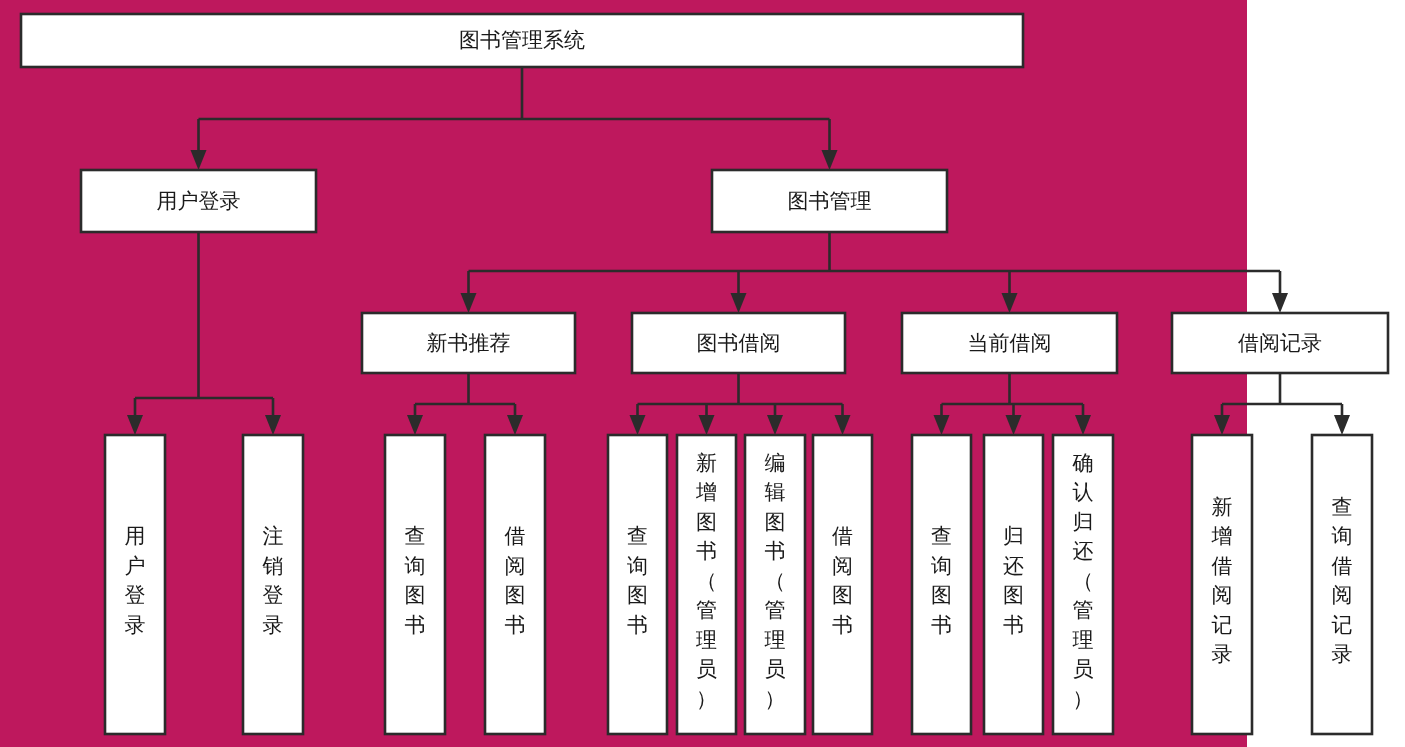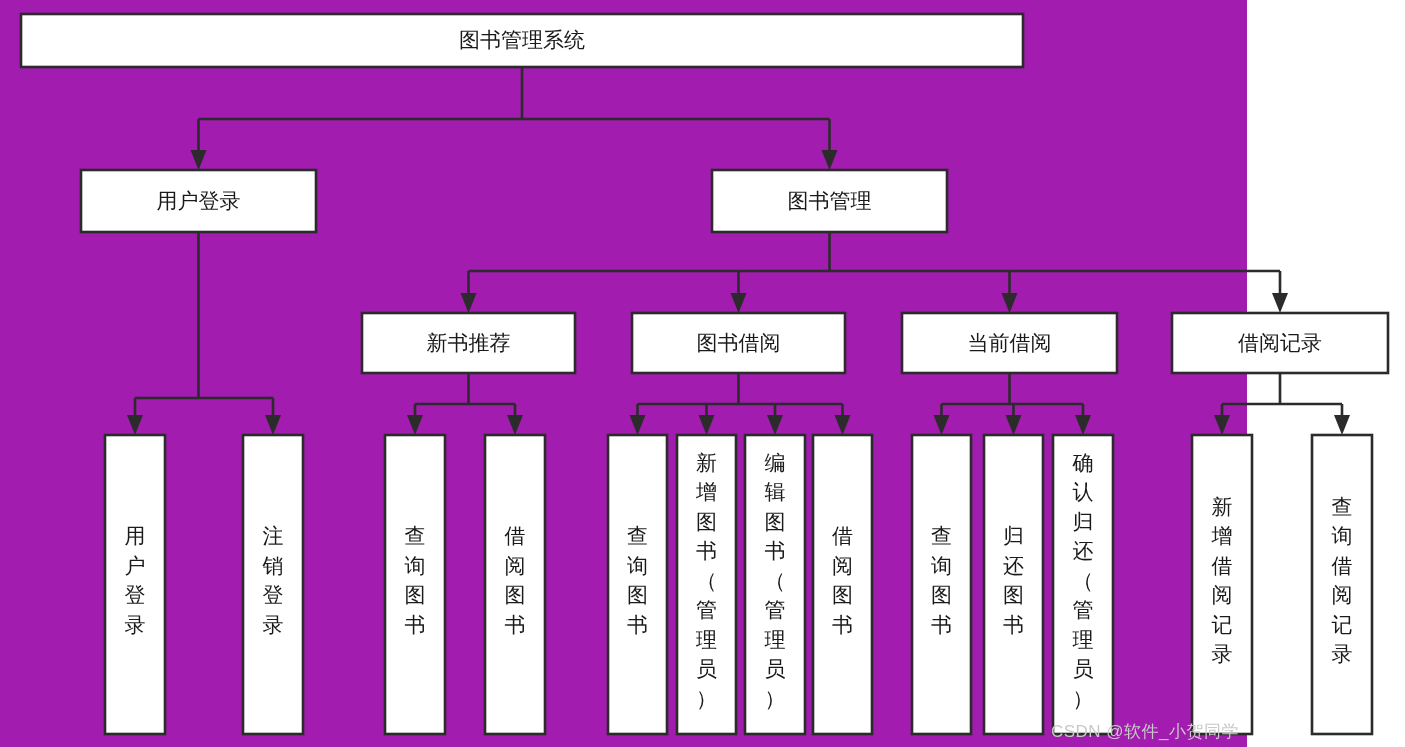--- a/index.html
+++ b/index.html
@@ -1,17 +1,17 @@
 <!DOCTYPE html>
 <html><head>
 <meta charset="utf-8">
 <style>
   html,body{margin:0;padding:0;background:#ffffff;}
   body{width:1405px;height:747px;overflow:hidden;font-family:"Liberation Sans","DejaVu Sans",sans-serif;}
-  #diagram-root{position:relative;width:1247px;height:747px;background:#a21caf;}
+  #diagram-root{position:relative;width:1247px;height:747px;background:#be185d;}
   svg#flow{position:absolute;left:0;top:0;width:1405px;height:747px;}
   .node-box{fill:#ffffff;stroke:#2b2b2b;stroke-width:2.6;}
   .link-line{stroke:#2b2b2b;stroke-width:2.6;fill:none;}
   .arrow-head{fill:#2b2b2b;stroke:none;}
   .node-label{fill:#1a1a1a;font-family:"Liberation Sans","DejaVu Sans",sans-serif;}
   .label-h{font-size:21px;text-anchor:middle;dominant-baseline:middle;}
   .label-v{font-size:21px;text-anchor:middle;}
   .watermark{position:absolute;right:8px;bottom:4px;color:#c9c9c9;font-size:17px;
              font-family:"Liberation Sans","DejaVu Sans",sans-serif;white-space:nowrap;
              letter-spacing:0.5px;pointer-events:none;}
@@ -165,14 +165,13 @@
         <g>
           <rect class="node-box" x="1192" y="435" width="60" height="299"></rect>
           <text class="node-label label-v" x="1222" y="513.75"><tspan x="1222" dy="0">新</tspan><tspan x="1222" dy="29.5">增</tspan><tspan x="1222" dy="29.5">借</tspan><tspan x="1222" dy="29.5">阅</tspan><tspan x="1222" dy="29.5">记</tspan><tspan x="1222" dy="29.5">录</tspan></text>
         </g>
         <g>
           <rect class="node-box" x="1312" y="435" width="60" height="299"></rect>
           <text class="node-label label-v" x="1342" y="513.75"><tspan x="1342" dy="0">查</tspan><tspan x="1342" dy="29.5">询</tspan><tspan x="1342" dy="29.5">借</tspan><tspan x="1342" dy="29.5">阅</tspan><tspan x="1342" dy="29.5">记</tspan><tspan x="1342" dy="29.5">录</tspan></text>
         </g>
       </g>
   </svg>
-  <div class="watermark">CSDN @软件_小贺同学</div>
 </div>
 
 </body></html>

